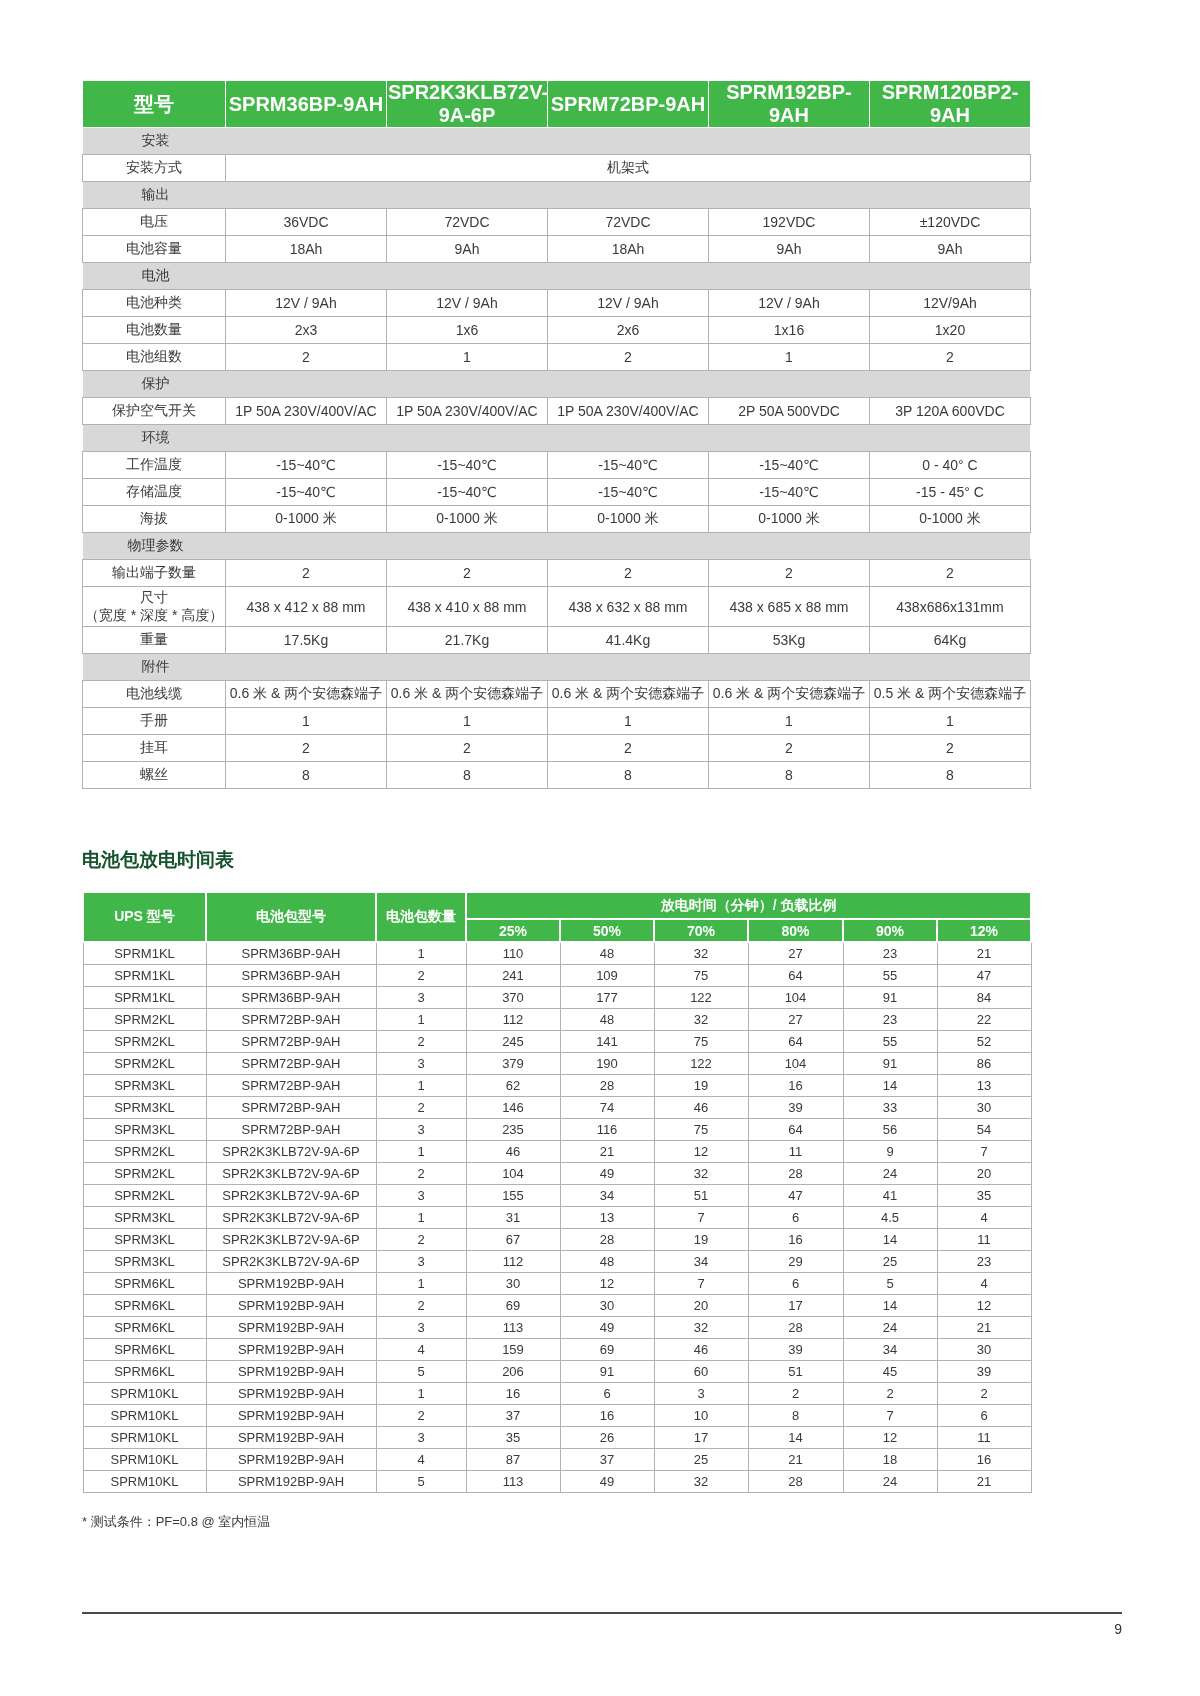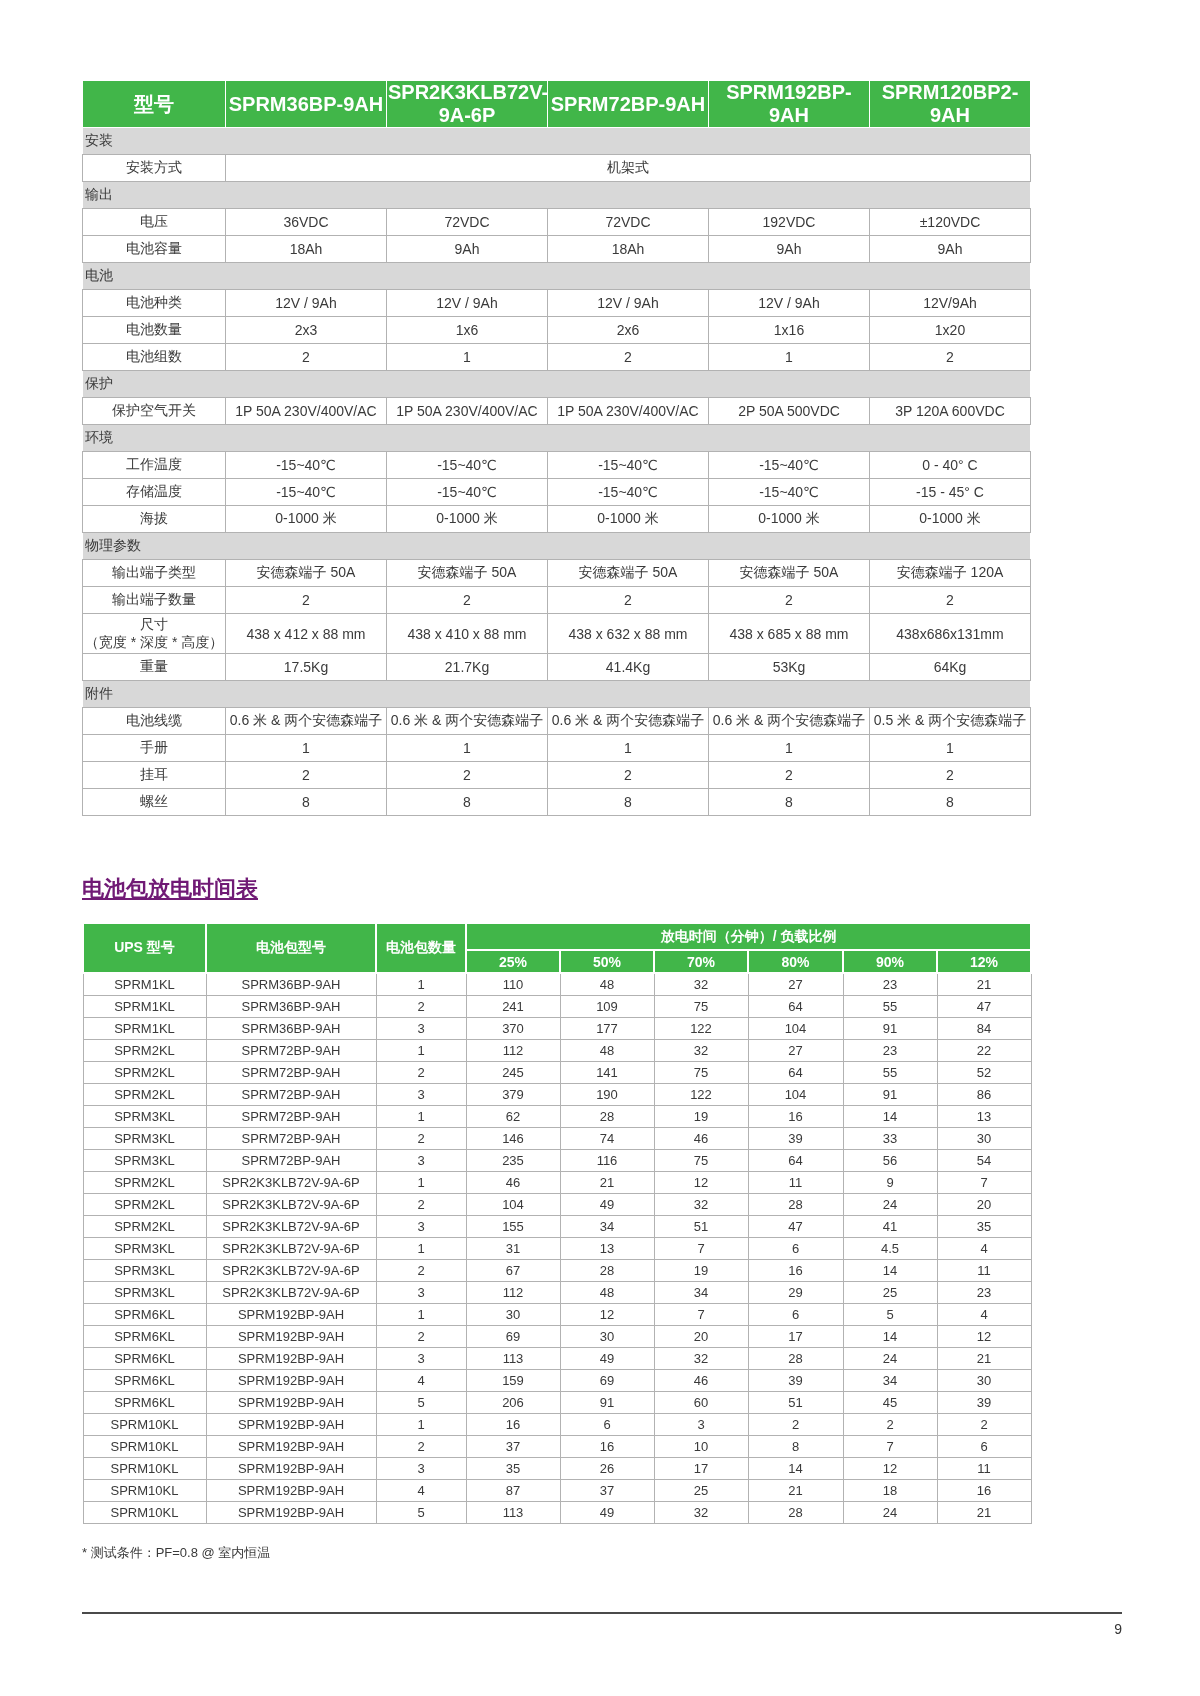--- a/index.html
+++ b/index.html
@@ -21,27 +21,26 @@
   }
   .spec-table td {
     border: 1px solid #b2b2b2; height: 27px; text-align: center;
     vertical-align: middle; padding: 1px 2px; overflow: hidden;
   }
   .spec-table td.lab { white-space: pre-line; line-height: 1.25; padding: 2px 0; }
   .spec-table td.sec {
     background: #d8d8d8; text-align: left;
     border-left-color: #ffffff; border-right-color: #ffffff;
   }
-  .spec-table td.sec .seclab { display: inline-block; width: 141px; }
+  .spec-table td.sec .seclab { display: inline-block; width: 141px; text-align: center; }
 
   
   .dis-title {
-    color: #701a75; font-size: 22px; font-weight: bold;
+    color: #14532d; font-size: 19px; font-weight: bold;
     margin: 58px 0 18px 0;
-    text-decoration: underline;
   }
   .dis-table { font-size: 13px; }
   .dis-table th {
     background: #41b649; color: #fff; font-weight: bold; font-size: 14px;
     border: 2px solid #ffffff; text-align: center; vertical-align: middle;
     padding: 2px 1px; overflow: hidden;
   }
   .dis-table thead tr:first-child th { height: 27px; }
   .dis-table thead tr:last-child th { height: 23px; }
   .dis-table td {
@@ -166,28 +165,20 @@
         <tr>
           <td class="lab">海拔</td>
           <td class="val">0-1000 米</td>
           <td class="val">0-1000 米</td>
           <td class="val">0-1000 米</td>
           <td class="val">0-1000 米</td>
           <td class="val">0-1000 米</td>
         </tr>
         <tr>
           <td class="sec" colspan="6"><span class="seclab">物理参数</span></td>
-        </tr>
-        <tr>
-          <td class="lab">输出端子类型</td>
-          <td class="val">安德森端子 50A</td>
-          <td class="val">安德森端子 50A</td>
-          <td class="val">安德森端子 50A</td>
-          <td class="val">安德森端子 50A</td>
-          <td class="val">安德森端子 120A</td>
         </tr>
         <tr>
           <td class="lab">输出端子数量</td>
           <td class="val">2</td>
           <td class="val">2</td>
           <td class="val">2</td>
           <td class="val">2</td>
           <td class="val">2</td>
         </tr>
         <tr>

